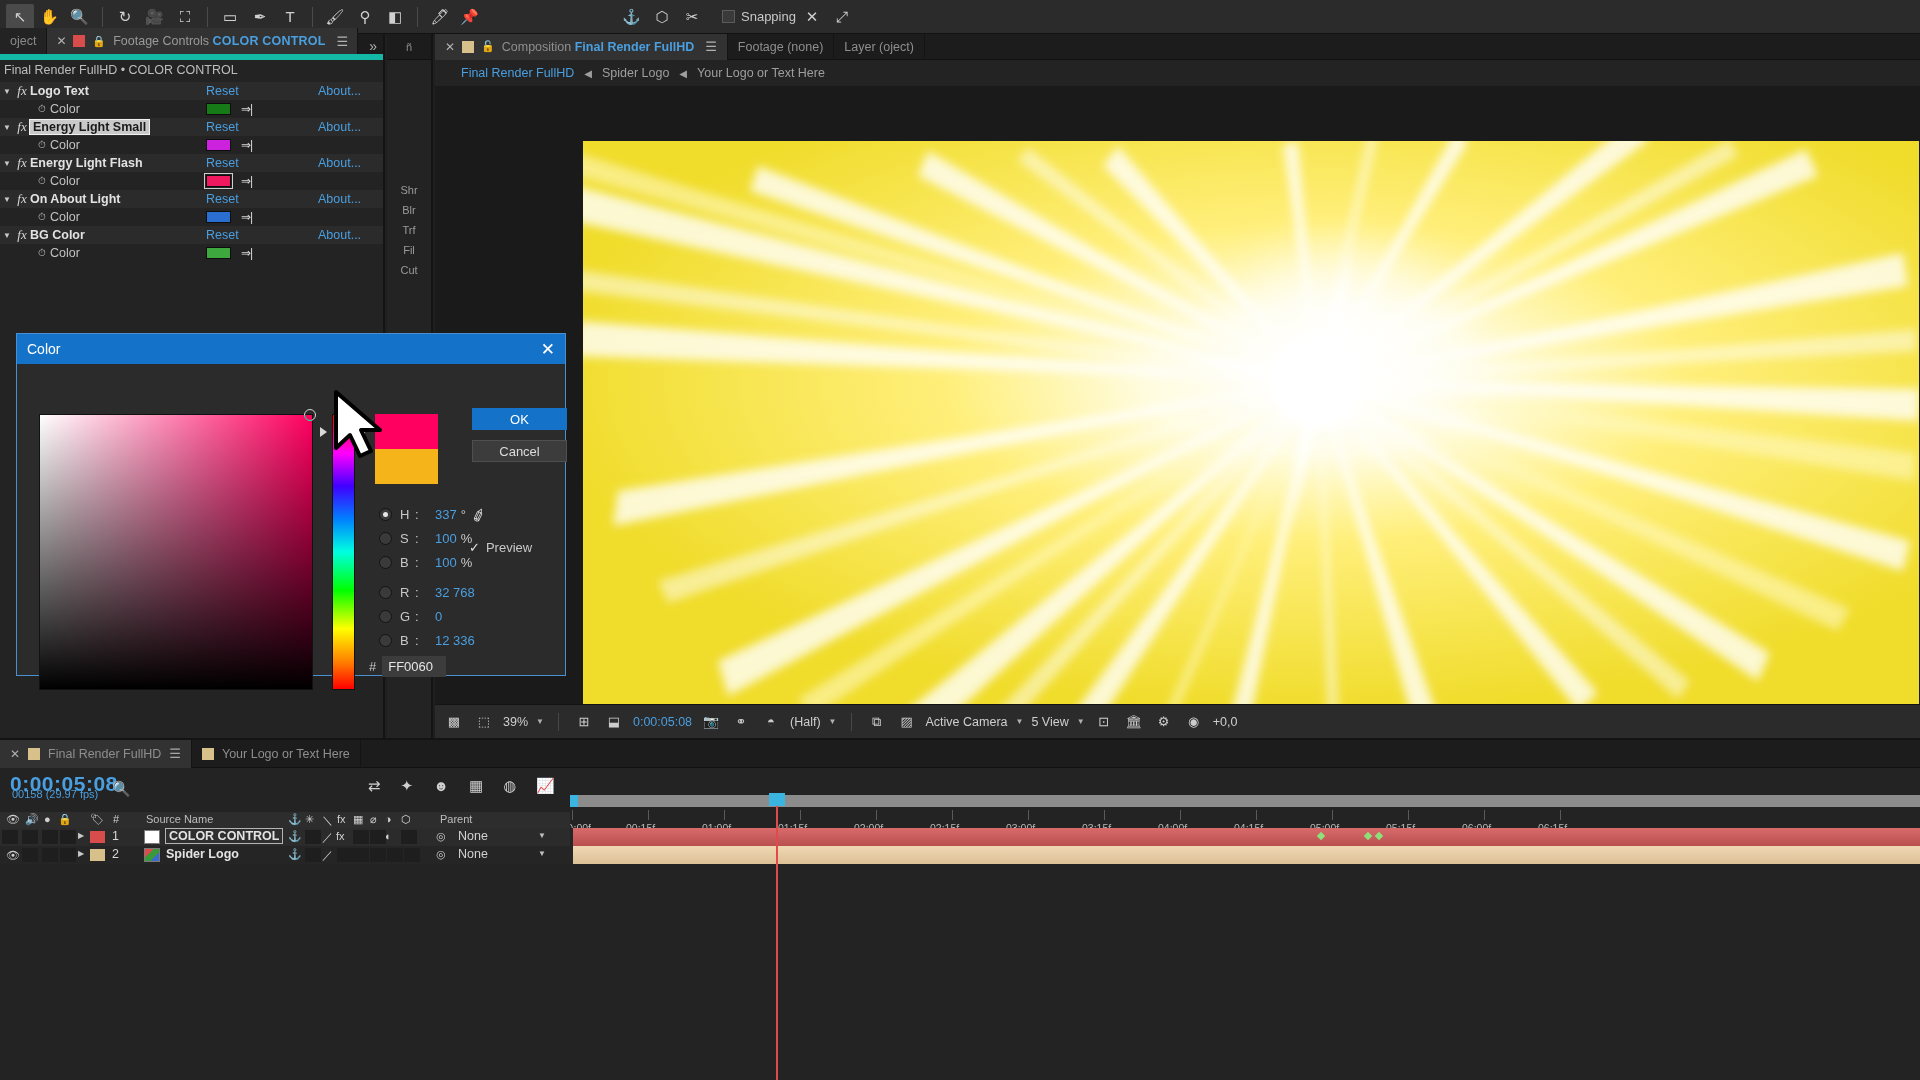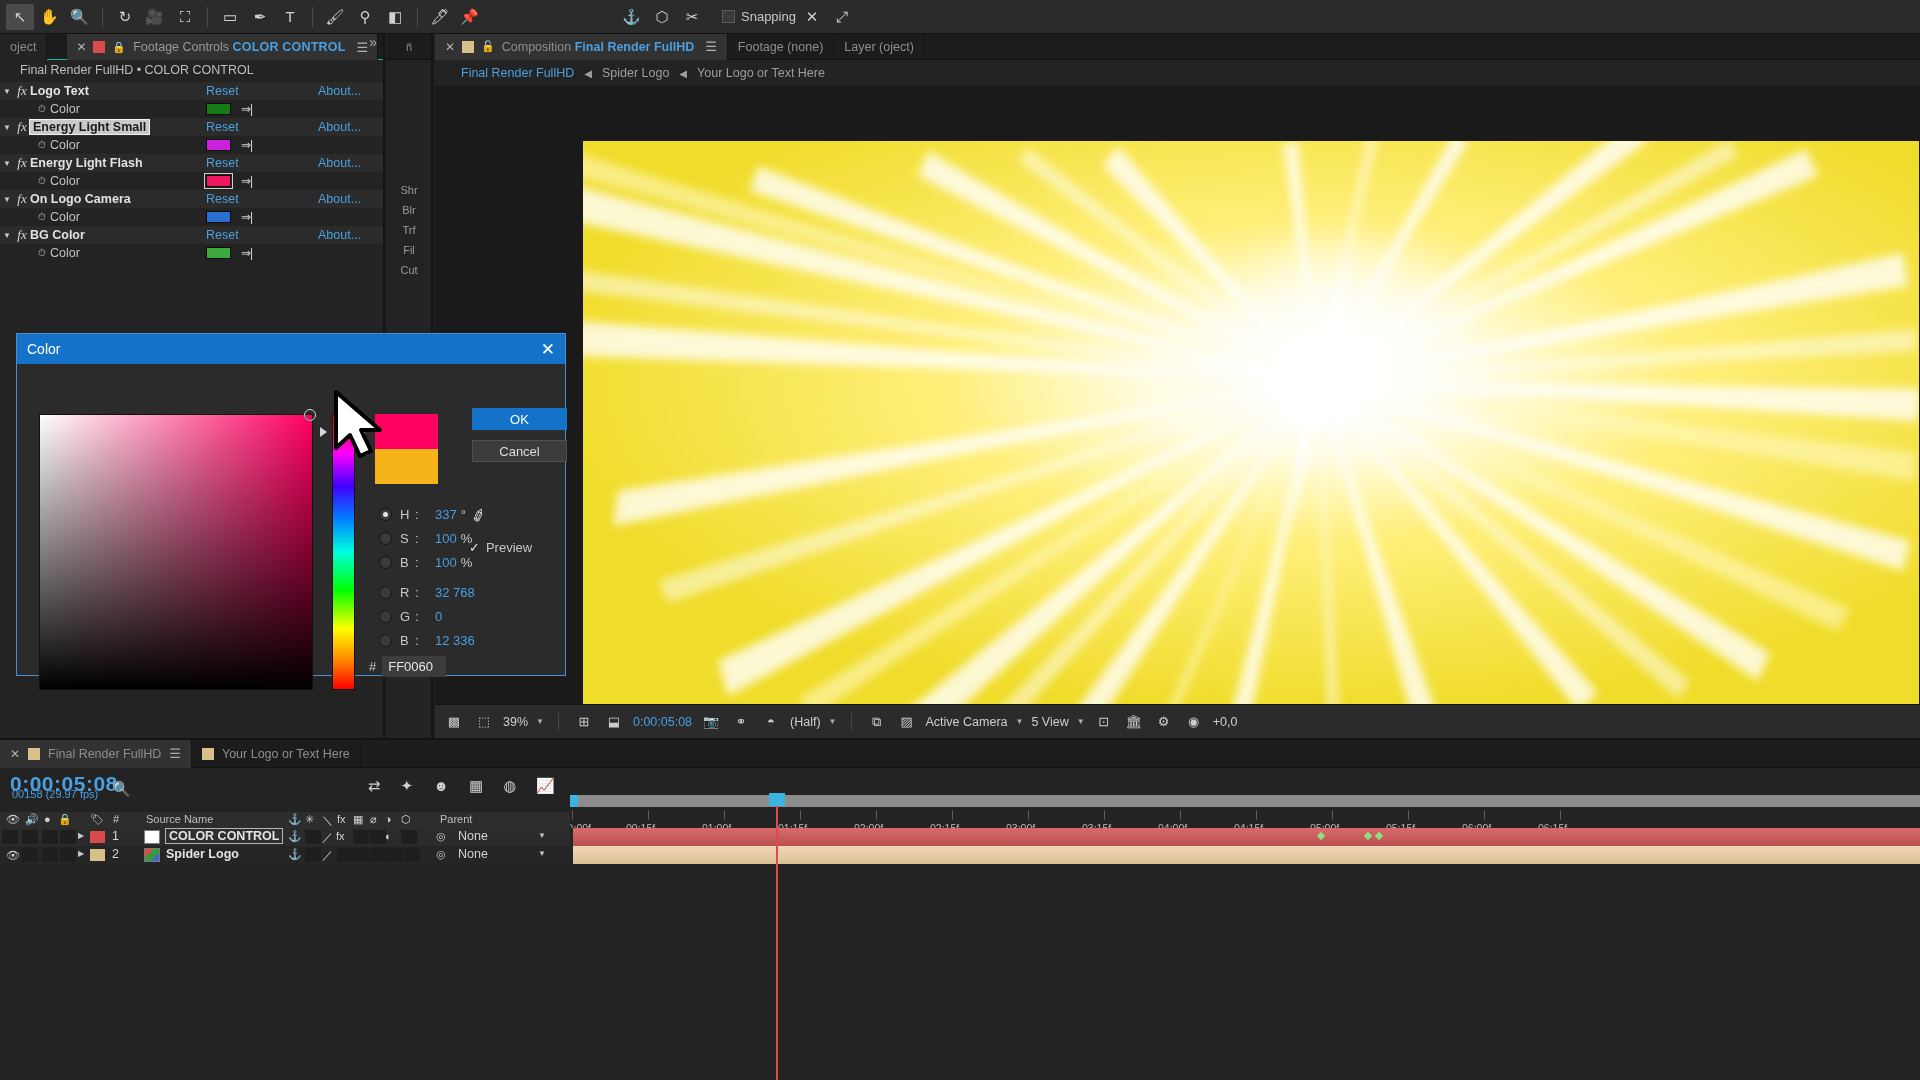--- a/index.html
+++ b/index.html
@@ -29,41 +29,41 @@
     display:flex; align-items:center; gap:6px; margin-left:14px; color:#c8c8c8; font-size:13px;
   }
   .snapchk { width:13px; height:13px; background:#3a3a3a; border:1px solid #5c5c5c; }
 
   
   .ec-panel {
     position:absolute; left:0; top:34px; width:385px; height:704px;
     background:#232323; border-right:2px solid #141414;
   }
   .ec-tabs {
-    height:26px; background:#1c1c1c; display:flex; align-items:flex-start;
-    border-bottom:1px solid #14b8a6; font-size:12.5px; position:relative;gap:20px;
+    height:26px; background:#1c1c1c; display:flex; align-items:flex-end;
+    border-bottom:6px solid #14b8a6; font-size:12.5px; position:relative;
   }
   .tab-proj {
     padding:0 10px; height:26px; line-height:26px; color:#8a8a8a; background:#232323;
     border-right:1px solid #141414;
   }
   .tab-ec {
     display:flex; align-items:center; gap:7px; padding:0 9px; height:26px;
     background:#323232; border-right:1px solid #141414;
   }
   .tab-x { color:#b4b4b4; font-size:12px; }
   .tab-swatch { width:12px; height:12px; background:#d94c4c; }
   .lock-ic { color:#9a9a9a; font-size:11px; }
   .tab-lbl { color:#9a9a9a; }
   .tab-lbl b { color:#4a9fe0; font-weight:bold; letter-spacing:.2px; }
   .tab-menu { color:#b0b0b0; margin-left:4px; font-size:13px; }
   .chev-more { position:absolute; right:6px; color:#b0b0b0; font-size:14px; }
 
   .ec-crumb {
-    height:20px; line-height:20px; padding-left:20px; font-size:12.5px; color:#bdbdbd;
+    height:20px; line-height:20px; padding-left:4px; font-size:12.5px; color:#bdbdbd;
     background:#232323;
   }
 
   .fx-list { padding-top:2px; }
   .fx-row {
     height:18px; display:flex; align-items:center; font-size:12.5px; position:relative;
   }
   .fx-row.hdr { background:#2b2b2b; }
   .fx-row.hdr.alt { background:#2b2b2b; }
   .tri { width:14px; text-align:center; color:#c9c9c9; font-size:8px; }
@@ -368,21 +368,21 @@
         <span class="prop-lbl">Color</span>
         <span class="swatch-wrap">
           <span class="sw sel" style="background:#f0185f"></span>
           <span class="eyedrop">⇒|</span>
         </span>
       </div>
 
       <div class="fx-row hdr">
         <span class="tri">▼</span>
         <span class="fxi">fx</span>
-        <span class="fx-name">On Logo Camera</span>
+        <span class="fx-name">On About Light</span>
         <span class="reset">Reset</span>
         <span class="about">About...</span>
       </div>
       <div class="prop-row">
         <span class="stopw">⏱</span>
         <span class="prop-lbl">Color</span>
         <span class="swatch-wrap">
           <span class="sw" style="background:#2a6fd0"></span>
           <span class="eyedrop">⇒|</span>
         </span>

